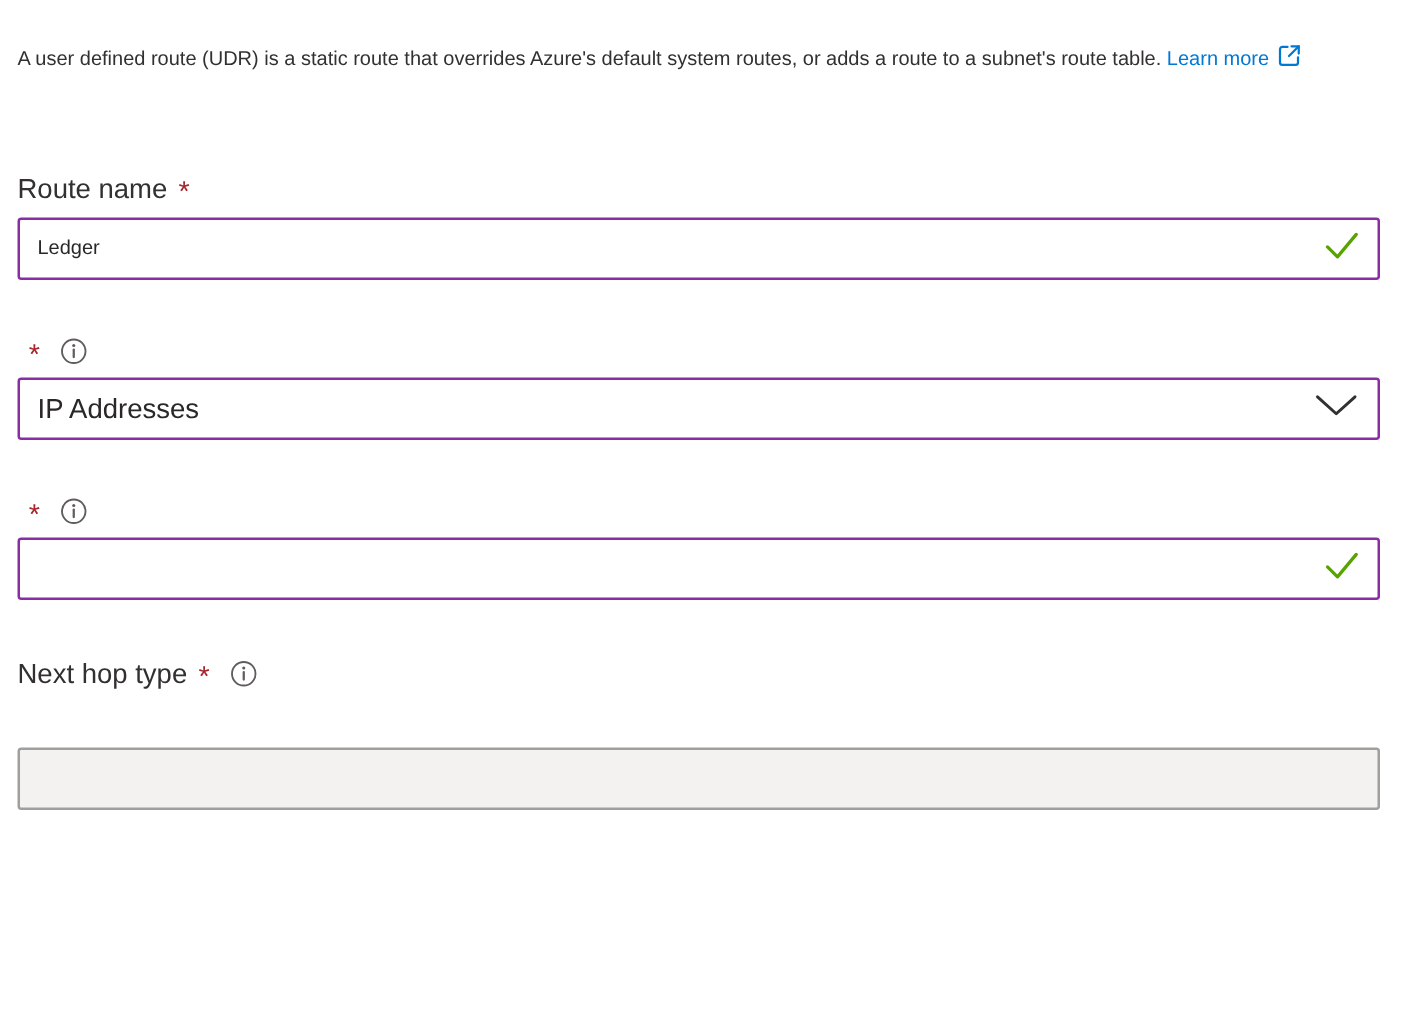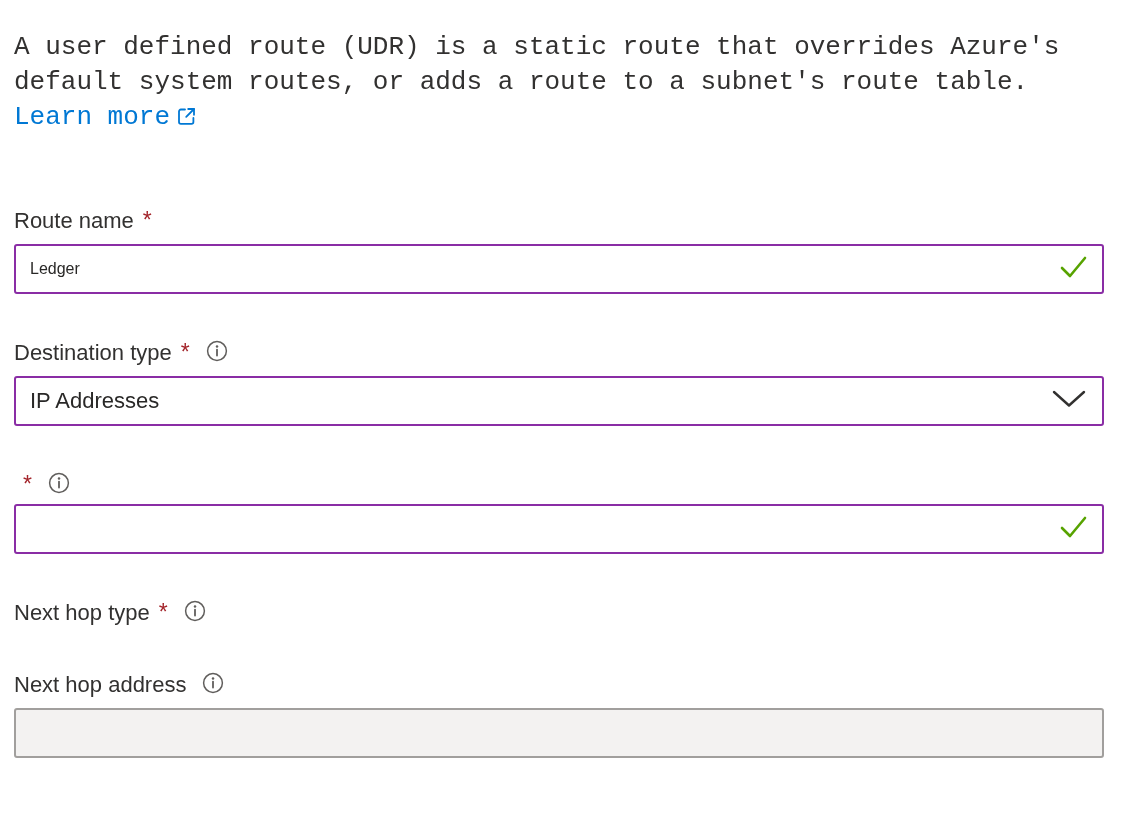--- a/index.html
+++ b/index.html
@@ -9,38 +9,37 @@
     width: 1122px;
     height: 826px;
     font-family: "Liberation Sans", sans-serif;
     color: #323130;
     overflow: hidden;
   }
   .form {
     padding: 30px 18px 0 14px;
   }
   .description {
-    font-size: 26px;
+    font-size: 16px;
     line-height: 35px;
     max-width: 1055px;
     margin: 0 0 70px 0;
     color: #323130;
-    font-family: Liberation Mono, monospace;
   }
   .link {
     color: #0078D4;
     text-decoration: none;
     cursor: pointer;
     white-space: nowrap;
   }
   .ext-icon { margin-left: 6px; vertical-align: -3px; }
   .field-group { width: 1090px; margin-bottom: 46px; }
   .label-row {
     display: flex;
-    align-items: flex-start;
+    align-items: center;
     margin-bottom: 10px;
     font-size: 22px;
     line-height: 26px;
   }
   .field-label { color: #323130; }
   .req {
     color: #A4262C;
     margin-left: 9px;
     font-size: 23px;
     line-height: 20px;
@@ -119,21 +118,20 @@
     <div class="field">
       <input type="text" class="text-input" value="Ledger" style="">
       <span class="check-icon"><svg width="30" height="26" viewBox="0 0 30 26">
             <polyline points="4,14 12,22 27,4" fill="none" stroke="#57A300" stroke-width="2.6" stroke-linecap="round" stroke-linejoin="round"></polyline>
           </svg></span>
     </div>
   </div>
 
   <div class="field-group">
     <div class="label-row">
-      <span class="field-label">Destination type</span>
       <span class="req">*</span>
       <span class="info-icon">
           <svg width="22" height="22" viewBox="0 0 22 22">
             <circle cx="11" cy="11" r="9.4" fill="none" stroke="#605E5C" stroke-width="1.5"></circle>
             <line x1="11" y1="9.6" x2="11" y2="15.6" stroke="#605E5C" stroke-width="1.8" stroke-linecap="round"></line>
             <circle cx="11" cy="6.4" r="1.25" fill="#605E5C"></circle>
           </svg>
         </span>
     </div>
     <div class="field">
@@ -173,28 +171,18 @@
           <svg width="22" height="22" viewBox="0 0 22 22">
             <circle cx="11" cy="11" r="9.4" fill="none" stroke="#605E5C" stroke-width="1.5"></circle>
             <line x1="11" y1="9.6" x2="11" y2="15.6" stroke="#605E5C" stroke-width="1.8" stroke-linecap="round"></line>
             <circle cx="11" cy="6.4" r="1.25" fill="#605E5C"></circle>
           </svg>
         </span>
     </div>
   </div>
 
   <div class="field-group">
-    <div class="label-row">
-      <span class="field-label">Next hop address</span>
-      <span class="info-icon">
-          <svg width="22" height="22" viewBox="0 0 22 22">
-            <circle cx="11" cy="11" r="9.4" fill="none" stroke="#605E5C" stroke-width="1.5"></circle>
-            <line x1="11" y1="9.6" x2="11" y2="15.6" stroke="#605E5C" stroke-width="1.8" stroke-linecap="round"></line>
-            <circle cx="11" cy="6.4" r="1.25" fill="#605E5C"></circle>
-          </svg>
-        </span>
-    </div>
     <div class="field">
       <input type="text" class="text-input disabled" disabled="" value="" style="">
     </div>
   </div>
 
 </div>
 
 </body></html>

